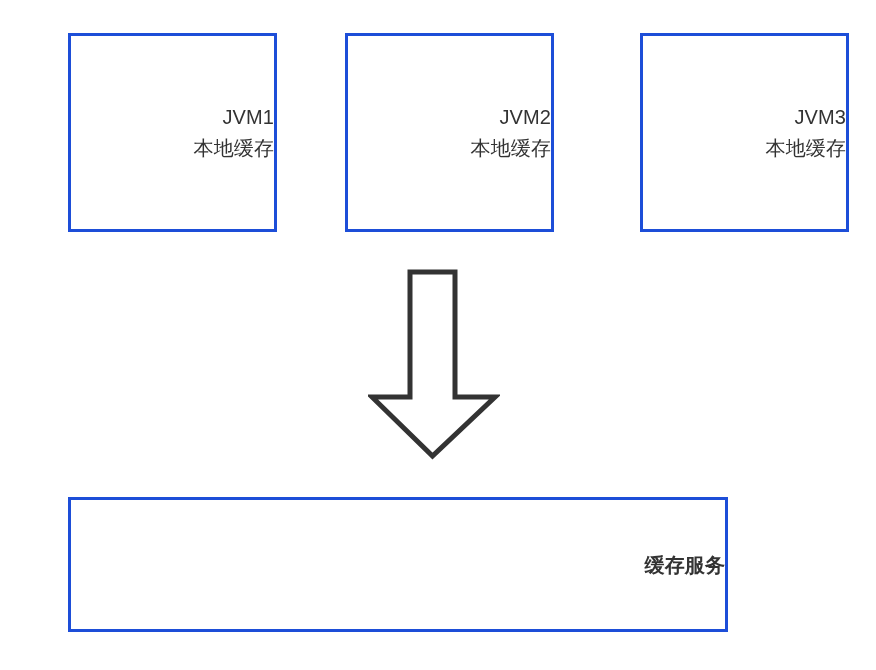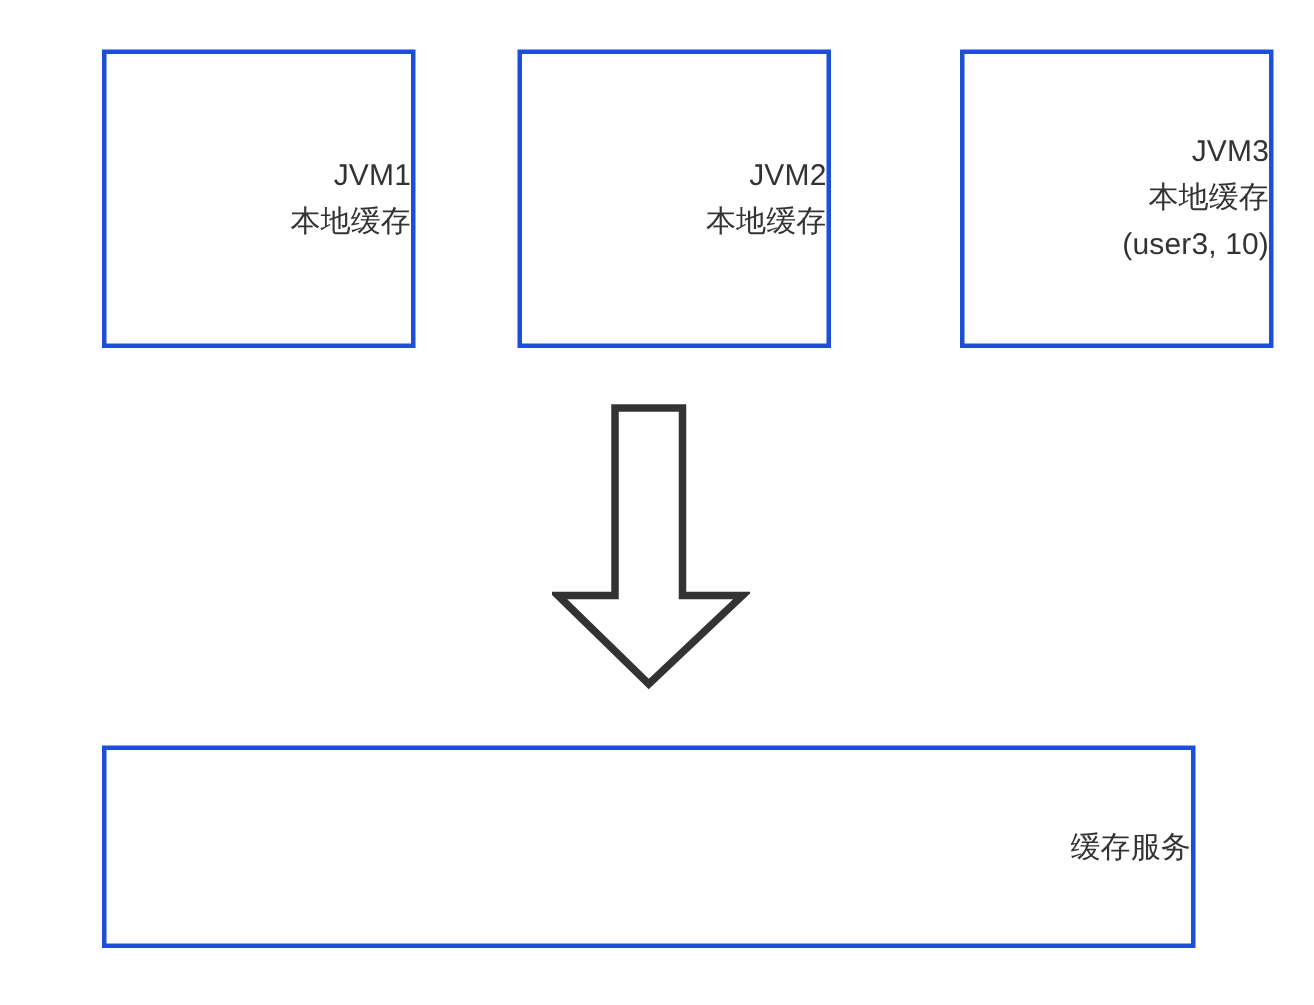--- a/index.html
+++ b/index.html
@@ -33,22 +33,23 @@
     top: 33px;
     width: 209px;
     height: 199px;
   }
   .jvm-box.pos-1 { left: 68px; }
   .jvm-box.pos-2 { left: 345px; }
   .jvm-box.pos-3 { left: 593px; margin-left: 47px; }
   .service-box {
     left: 68px;
     top: 497px;
-    width: 729px;
+    width: 660px;
     height: 135px;
+    font-weight: bold;
   }
   .node-line {
     color: #333333;
     font-size: 20px;
     line-height: 31px;
     text-align: center;
     white-space: nowrap;
     letter-spacing: 0.1px;
   }
   .service-box .node-line {
@@ -78,21 +79,20 @@
   </div>
 
   <div class="node-box jvm-box pos-2">
     <div class="node-line">JVM2</div>
     <div class="node-line">本地缓存</div>
   </div>
 
   <div class="node-box jvm-box pos-3">
     <div class="node-line">JVM3</div>
     <div class="node-line">本地缓存</div>
-    <div class="node-line">(user3, 10)</div>
   </div>
 
   <div class="arrow-wrap">
     <svg viewBox="0 0 132 196" xmlns="http://www.w3.org/2000/svg" aria-hidden="true">
       <polygon points="42,6 87,6 87,131 127,131 64.5,190 4,131 42,131" fill="#ffffff" stroke="#333333" stroke-width="5" stroke-linejoin="miter" stroke-linecap="butt"></polygon>
     </svg>
   </div>
 
   <div class="node-box service-box">
     <div class="node-line">缓存服务</div>

